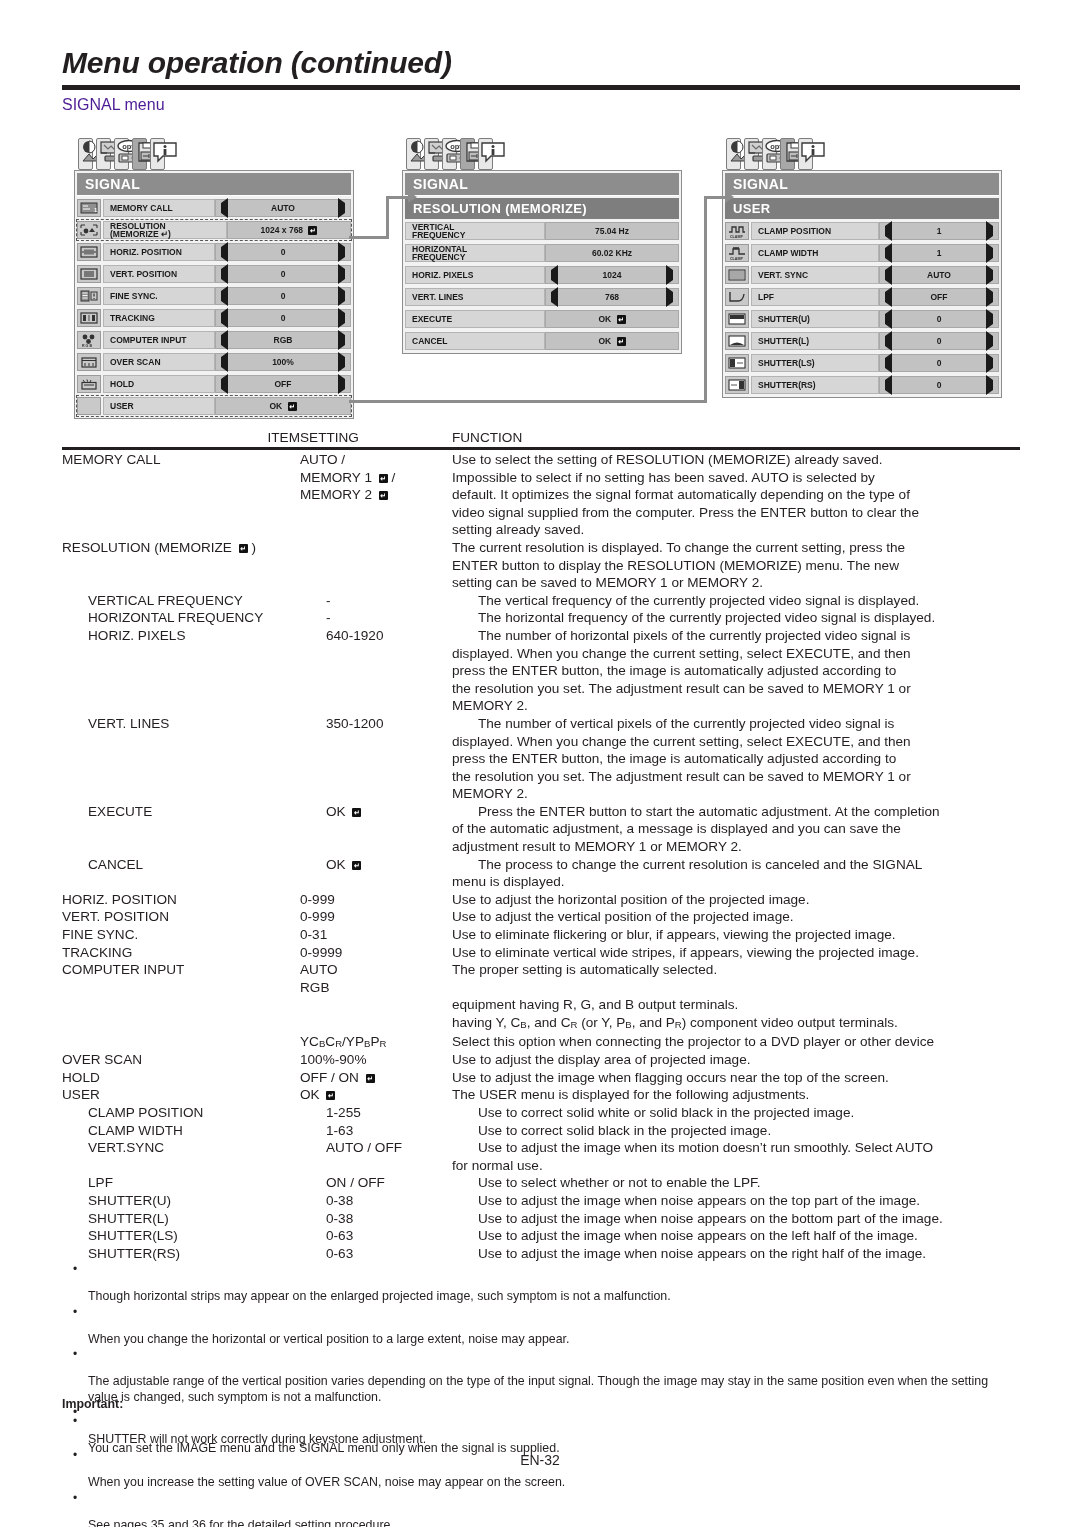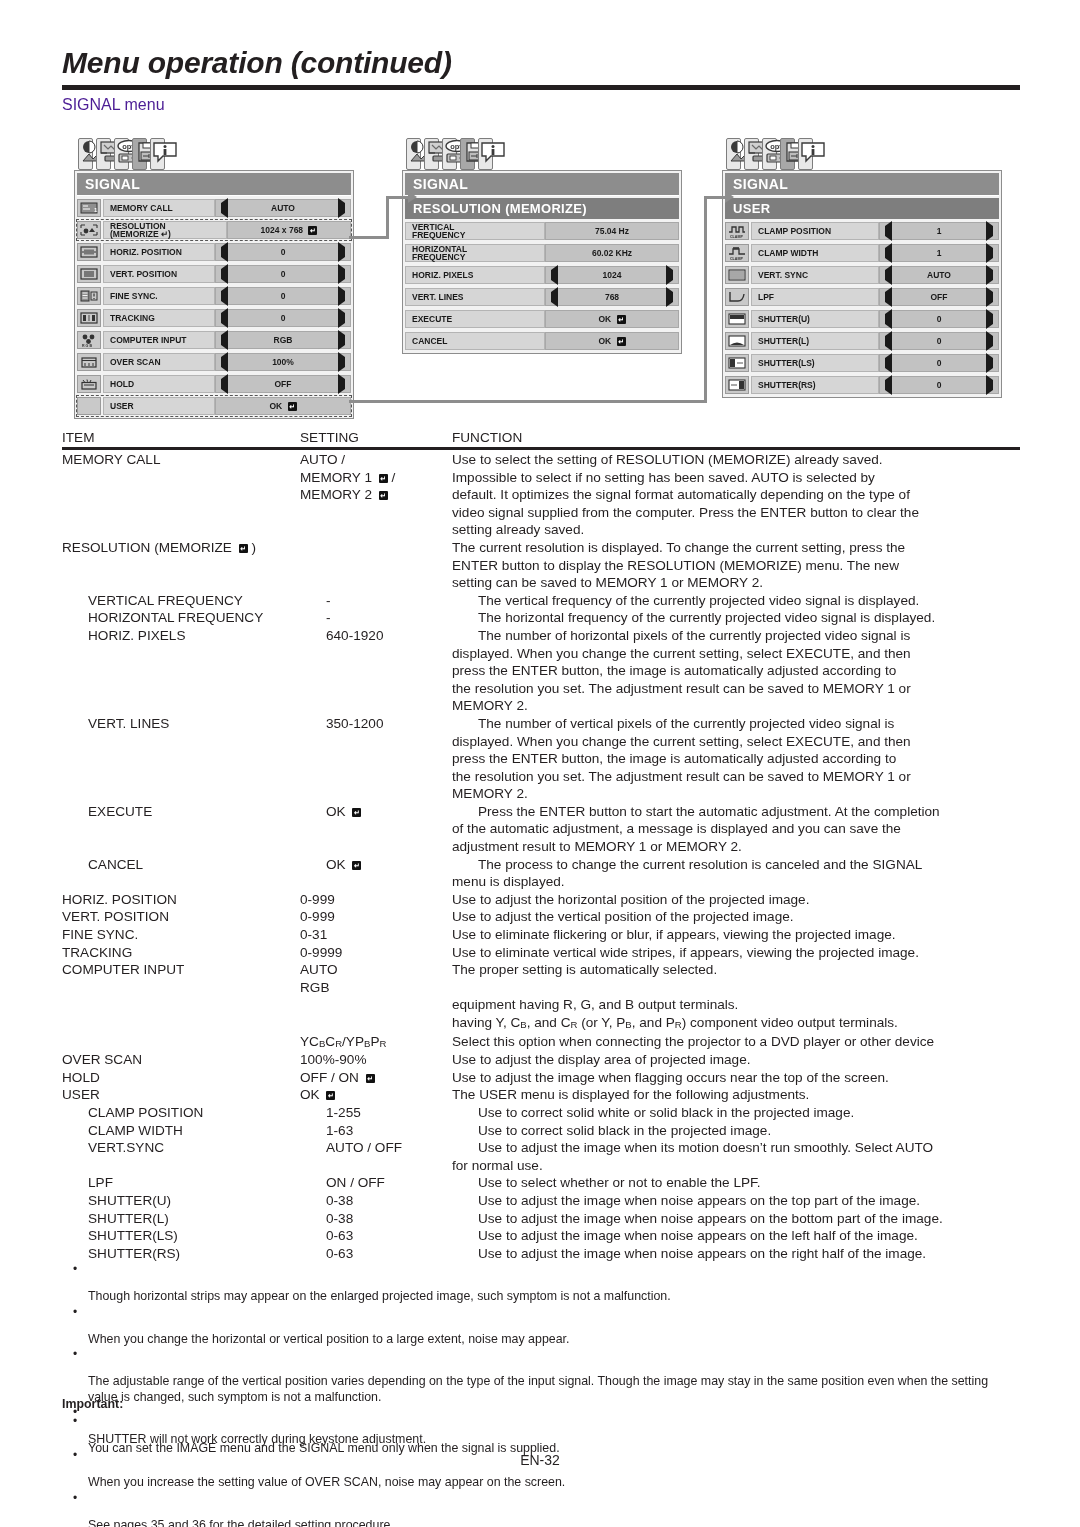--- a/index.html
+++ b/index.html
@@ -103,21 +103,21 @@
   .conn{position:absolute;background:#8d8d8d;}
   .arrowhead{
     position:absolute;width:0;height:0;
     border-top:6px solid transparent;border-bottom:6px solid transparent;
     border-left:9px solid #8d8d8d;
   }
 
   
   .tbl{position:absolute;left:62px;top:430px;width:958px;font-size:13.6px;}
   .thead{display:flex;padding-bottom:2px;}
-  .thead .c1{width:238px;}
+  .thead .c1{width:238px;text-align:right;}
   .thead .c2{width:152px;}
   .thead .c3{flex:1;}
   .trule{height:3px;background:#231f20;width:958px;margin-bottom:1px;}
   .tr{display:flex;align-items:flex-start;}
   .tr .c1{width:238px;white-space:pre;}
   .tr .c2{width:152px;white-space:pre;}
   .tr .c3{flex:1;}
   .ln{line-height:17.6px;}
   .ind1{padding-left:26px;}
   .sub{font-size:9.6px;vertical-align:baseline;position:relative;top:1px;}

